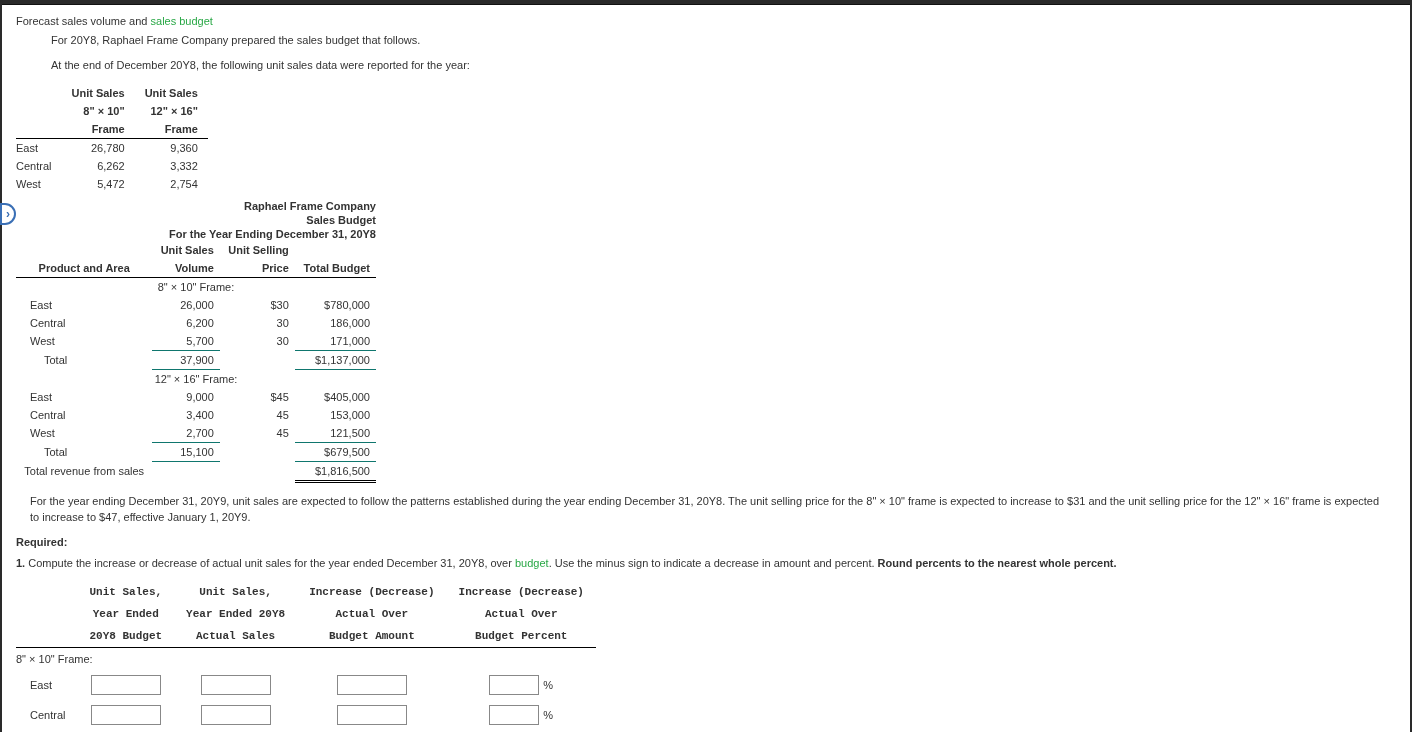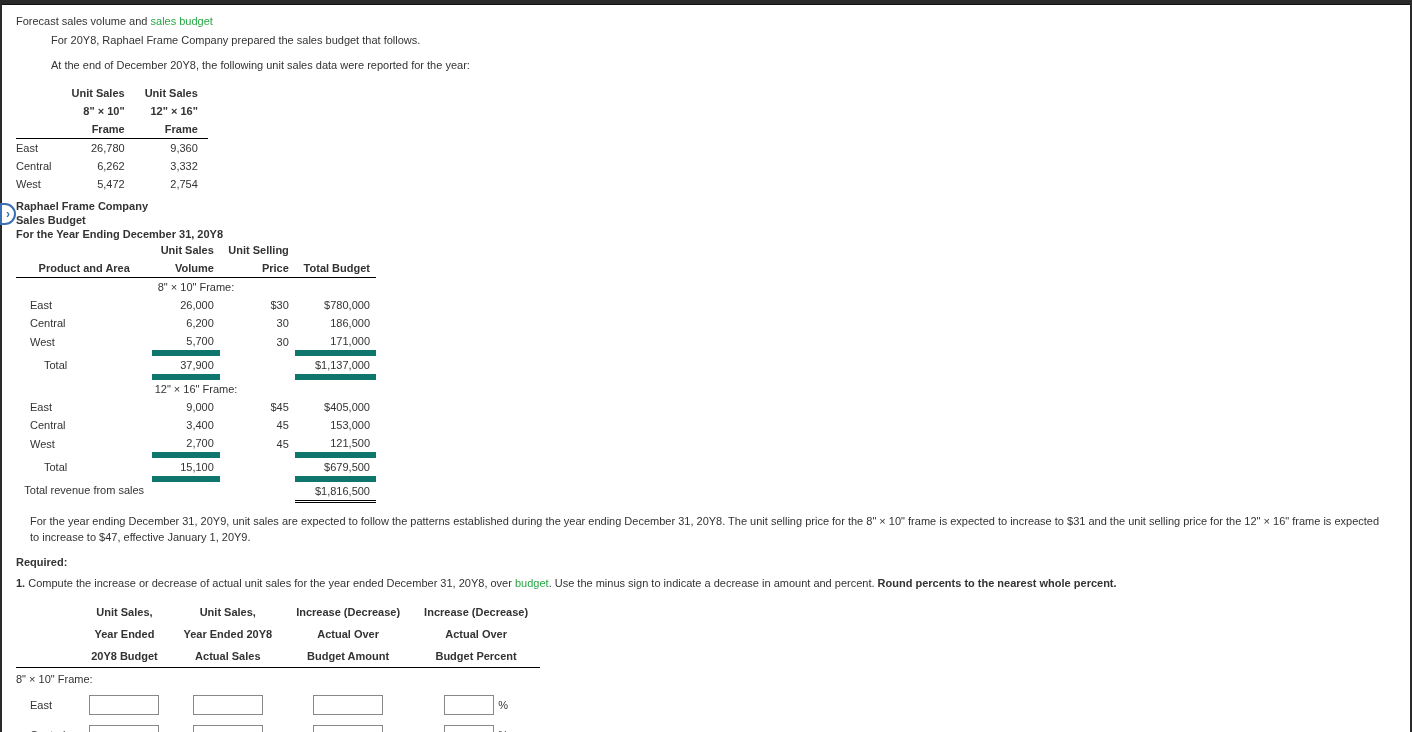--- a/index.html
+++ b/index.html
@@ -47,46 +47,46 @@
     padding: 3px 10px;
     text-align: right;
     font-weight: normal;
   }
   .unit-sales-table th { font-weight: bold; }
   .unit-sales-table td.lbl { text-align: left; padding-left: 0; }
   .unit-sales-table thead tr:last-child th { border-bottom: 1px solid #000; }
 
   
   .budget-wrap { margin-top: 0; }
-  .budget-heading { text-align: left; font-weight: bold; width: 360px; margin: 0 auto 0 0; }
+  .budget-heading { text-align: right; font-weight: bold; width: 360px; margin: 0 auto 0 0; }
   .budget-heading div { padding: 1px 0; }
   .budget-table { width: 360px; }
   .budget-table th, .budget-table td {
     padding: 3px 6px;
     text-align: right;
   }
   .budget-table th { font-weight: bold; border-bottom: 1px solid #000; }
   .budget-table th.left, .budget-table td.left { text-align: center; }
   .budget-table td.indent1 { padding-left: 14px; text-align: left; }
   .budget-table td.indent2 { padding-left: 28px; text-align: left; }
-  .single-bottom { border-bottom: 6px solid #0f766e; }
+  .single-bottom { border-bottom: 1px solid #0f766e; }
   .dbl-bottom { border-bottom: 3px double #000; }
 
   .long-text { margin: 10px 14px; line-height: 1.5; }
   .required { font-weight: bold; margin: 10px 0 8px 0; }
   .req-item { margin-bottom: 10px; }
   .req-item .green { color: #28a745; }
 
   
   .answer-table th, .answer-table td {
     padding: 5px 12px;
     text-align: center;
     vertical-align: middle;
   }
-  .answer-table th { font-weight: bold; border-bottom: 1px solid #000; }
+  .answer-table th { font-weight: bold; border-bottom: 1px solid #000; font-family: Liberation Mono, monospace; }
   .answer-table td.lbl { text-align: left; padding-left: 0; }
   .answer-table td.indent1 { text-align: left; padding-left: 14px; }
   .answer-table input {
     width: 70px;
     height: 20px;
     border: 1px solid #888;
     background: #fff;
     padding: 1px 3px;
     font-size: 11px;
   }

